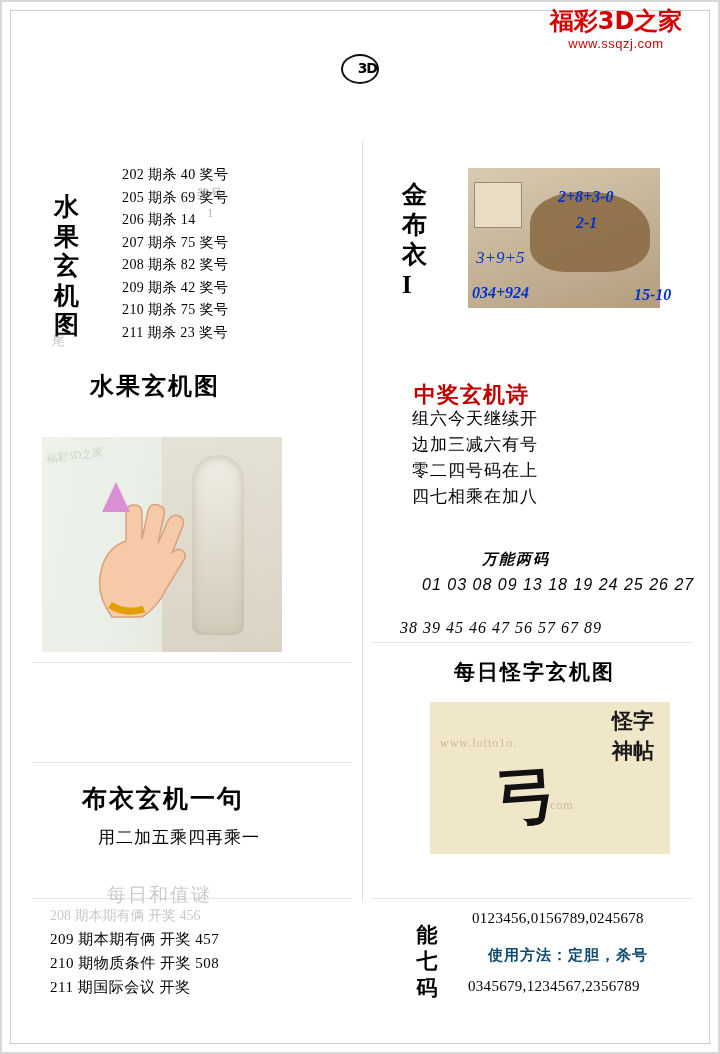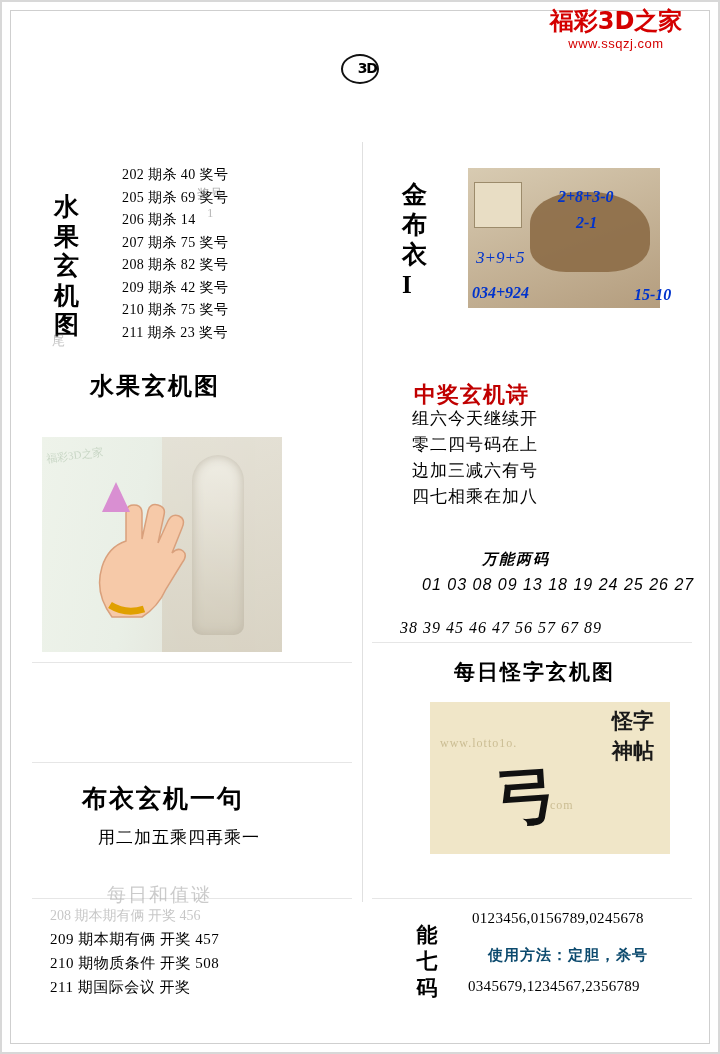--- a/index.html
+++ b/index.html
@@ -321,22 +321,22 @@
   </div>
   <div class="eq1">2+8+3-0</div>
   <div class="eq2">2-1</div>
   <div class="eq3">3+9+5</div>
   <div class="eq4">034+924</div>
   <div class="eq5">15-10</div>
 
   <div class="poem-title">中奖玄机诗</div>
   <div class="poem">
     <div>组六今天继续开</div>
+    <div>边加三减六有号</div>
     <div>零二四号码在上</div>
-    <div>边加三减六有号</div>
     <div>四七相乘在加八</div>
   </div>
 
   <div class="wnm-title">万能两码</div>
   <div class="wnm-1">01 03 08 09 13 18 19 24 25 26 27</div>
   <div class="wnm-2">38 39 45 46 47 56 57 67 89</div>
 
   <div class="guaizi-title">每日怪字玄机图</div>
   <div class="guaizi-pic">
     <div class="wm">www.lotto1o.</div>

